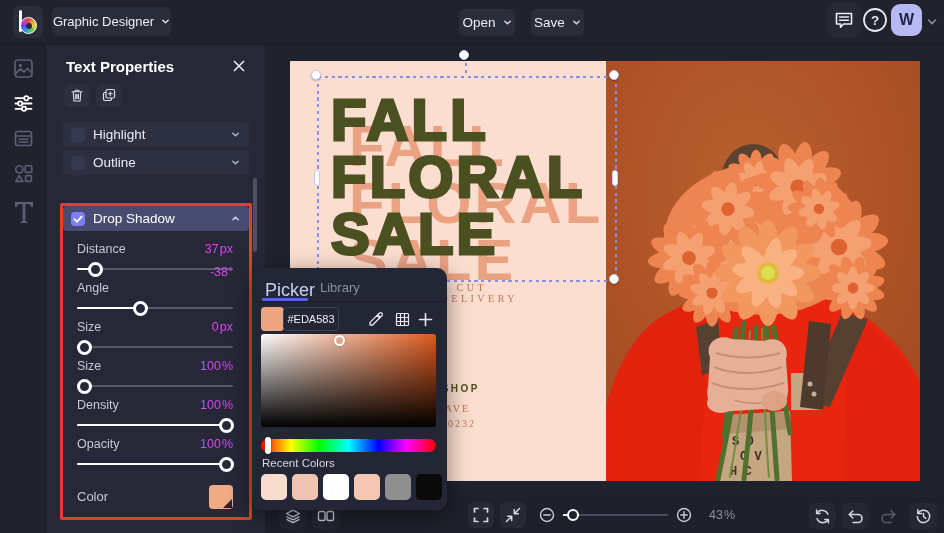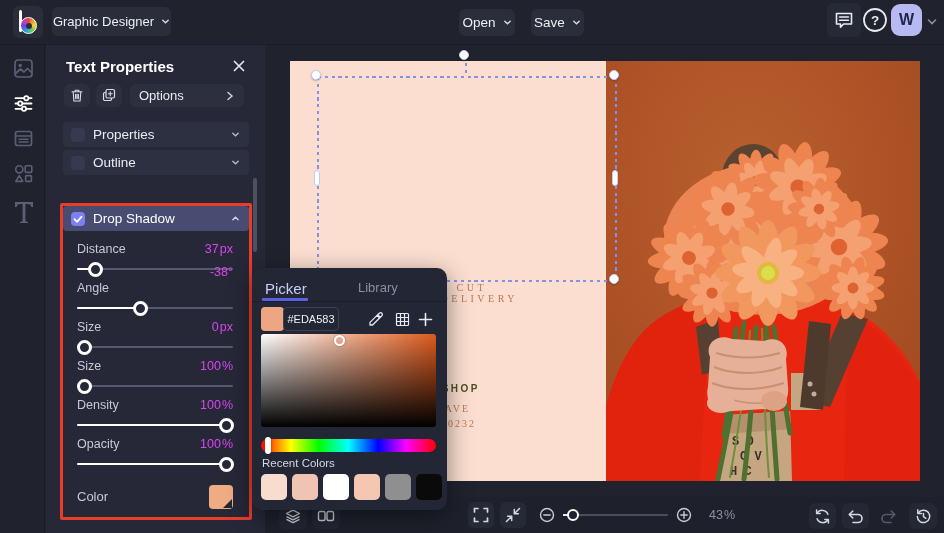--- a/index.html
+++ b/index.html
@@ -64,20 +64,21 @@
 
 #bottombar { position:absolute; left:265px; top:497px; width:679px; height:36px; background:#1e212c; }
 .bbtn { position:absolute; background:#262936; border-radius:6px; }
 </style>
 </head>
 <body>
 <div id="app">
 
   <div id="canvasArea">
     <div id="design">
+      <div id="bigtext">FALL<br>FLORAL<br>SALE</div>
       <div class="smalltext" style="right:433px;top:221px;font-family:'Liberation Serif',serif;font-size:10px;letter-spacing:3.5px;">FRESH CUT</div>
       <div class="smalltext" style="right:402px;top:232px;font-family:'Liberation Serif',serif;font-size:10px;letter-spacing:3.5px;">DELIVERY</div>
       <div class="smalltext" style="right:440px;top:322px;font-size:10px;font-weight:bold;letter-spacing:2.5px;color:#4a5020;">THE SHOP</div>
       <div class="smalltext" style="right:450px;top:342px;font-family:'Liberation Serif',serif;font-size:10px;letter-spacing:2px;">MAIN AVE</div>
       <div class="smalltext" style="right:444px;top:357px;font-family:'Liberation Serif',serif;font-size:10px;letter-spacing:2px;">555 0232</div>
       <svg id="photo" width="314" height="420" viewBox="0 0 314 420" style="position:absolute;left:316px;top:0;">
         <defs>
           <radialGradient id="bgg" cx="45%" cy="30%" r="85%">
             <stop offset="0%" stop-color="#b8602f"></stop>
             <stop offset="55%" stop-color="#ad5226"></stop>
@@ -298,29 +299,23 @@
           <path d="M2 3.8 H12 M5.2 3.8 V2.2 H8.8 V3.8 M3.2 3.8 L3.9 13 H10.1 L10.8 3.8 M5.6 6.2 V10.6 M7 6.2 V10.6 M8.4 6.2 V10.6" fill="none" stroke="#dadce6" stroke-width="1.1" stroke-linecap="round" stroke-linejoin="round"></path>
         </svg>
     </div>
     <div class="pbtn" style="left:50px;top:39px;width:26px;height:23px;">
       <svg width="14" height="14" viewBox="0 0 14 14" style="margin:4px 0 0 6px;">
           <path d="M9.5 10 V11 A1.5 1.5 0 0 1 8 12.5 H3 A1.5 1.5 0 0 1 1.5 11 V6 A1.5 1.5 0 0 1 3 4.5 H4" fill="none" stroke="#dadce6" stroke-width="1.2"></path>
           <rect x="4" y="1.5" width="8.5" height="8.5" rx="1.5" fill="none" stroke="#dadce6" stroke-width="1.2"></rect>
           <path d="M6.3 5.75 H10.2 M8.25 3.8 V7.7" stroke="#dadce6" stroke-width="1.1" stroke-linecap="round"></path>
         </svg>
     </div>
-    <div class="pbtn" style="left:84px;top:39px;width:114px;height:23px;color:#e9ebf3;font-size:13px;">
-      <span style="position:absolute;left:9px;top:4px;">Options</span>
-      <svg style="position:absolute;right:10px;top:7px;" width="8" height="10" viewBox="0 0 8 10">
-          <path d="M2 1.5 L6 5 L2 8.5" fill="none" stroke="#cdd0dd" stroke-width="1.5" stroke-linecap="round"></path>
-        </svg>
-    </div>
     <div class="arow" style="top:77px;">
       <div class="cb"></div>
-        <div class="alabel">Properties</div>
+        <div class="alabel">Highlight</div>
       <svg class="achev" viewBox="0 0 10 10">
           <path d="M2 3.5 L5 6.5 L8 3.5" fill="none" stroke="#b4b8c8" stroke-width="1.5" stroke-linecap="round"></path>
         </svg>
     </div>
     <div class="arow" style="top:105px;">
       <div class="cb"></div>
         <div class="alabel">Outline</div>
       <svg class="achev" viewBox="0 0 10 10">
           <path d="M2 3.5 L5 6.5 L8 3.5" fill="none" stroke="#b4b8c8" stroke-width="1.5" stroke-linecap="round"></path>
         </svg>
@@ -376,23 +371,23 @@
     <div class="sl-label" style="top:444px;font-size:13px;">Color</div>
     <div class="abs" style="left:163px;top:440px;width:24px;height:24px;border-radius:4px;background:#efab84;overflow:hidden;">
       <div style="position:absolute;right:1.5px;bottom:1.5px;width:0;height:0;border-left:9px solid transparent;border-bottom:9px solid #23252f;"></div>
     </div>
 
     <div class="abs" style="left:207px;top:133px;width:4px;height:74px;background:#4d5164;border-radius:2px;"></div>
   </div>
   <div id="redbox"></div>
 
   <div id="picker">
-    <div class="abs" style="left:13px;top:12px;font-size:15px;color:#c9cef7;">Picker</div>
+    <div class="abs" style="left:13px;top:12px;font-size:18px;color:#c9cef7;">Picker</div>
     <div class="abs" style="left:10px;top:30px;width:46px;height:2.5px;background:#5a61e6;border-radius:1px;"></div>
-    <div class="abs" style="left:68px;top:12px;font-size:13px;color:#8a8fa3;margin-left:38px;">Library</div>
+    <div class="abs" style="left:68px;top:12px;font-size:13px;color:#8a8fa3;">Library</div>
     <div class="abs" style="left:0;top:33px;width:195px;height:1px;background:#1b1d28;"></div>
     <div class="abs" style="left:9px;top:39px;width:23px;height:24px;border-radius:4px;background:#eda583;"></div>
     <div class="abs" style="left:31px;top:39px;width:56px;height:24px;border:1px solid #3e4154;border-radius:4px;color:#eef0f6;font-size:11px;line-height:22px;text-align:center;">#EDA583</div>
     <svg class="abs" style="left:115px;top:43px;" width="17" height="17" viewBox="0 0 17 17">
         <path d="M10.2 3.2 L13.8 6.8 M12.6 2 a1.8 1.8 0 0 1 2.5 2.5 L13 6.6 L10.4 4 Z M10 4.4 L12.6 7 L5.6 14 H3 V11.4 Z" fill="none" stroke="#e7e9f0" stroke-width="1.3" stroke-linejoin="round"></path>
       </svg>
     <svg class="abs" style="left:142px;top:43px;" width="17" height="17" viewBox="0 0 17 17">
         <g fill="none" stroke="#e7e9f0" stroke-width="1.2">
           <rect x="2.5" y="2.5" width="12" height="12" rx="1"></rect>
           <path d="M6.5 2.5 V14.5 M10.5 2.5 V14.5 M2.5 6.5 H14.5 M2.5 10.5 H14.5"></path>

